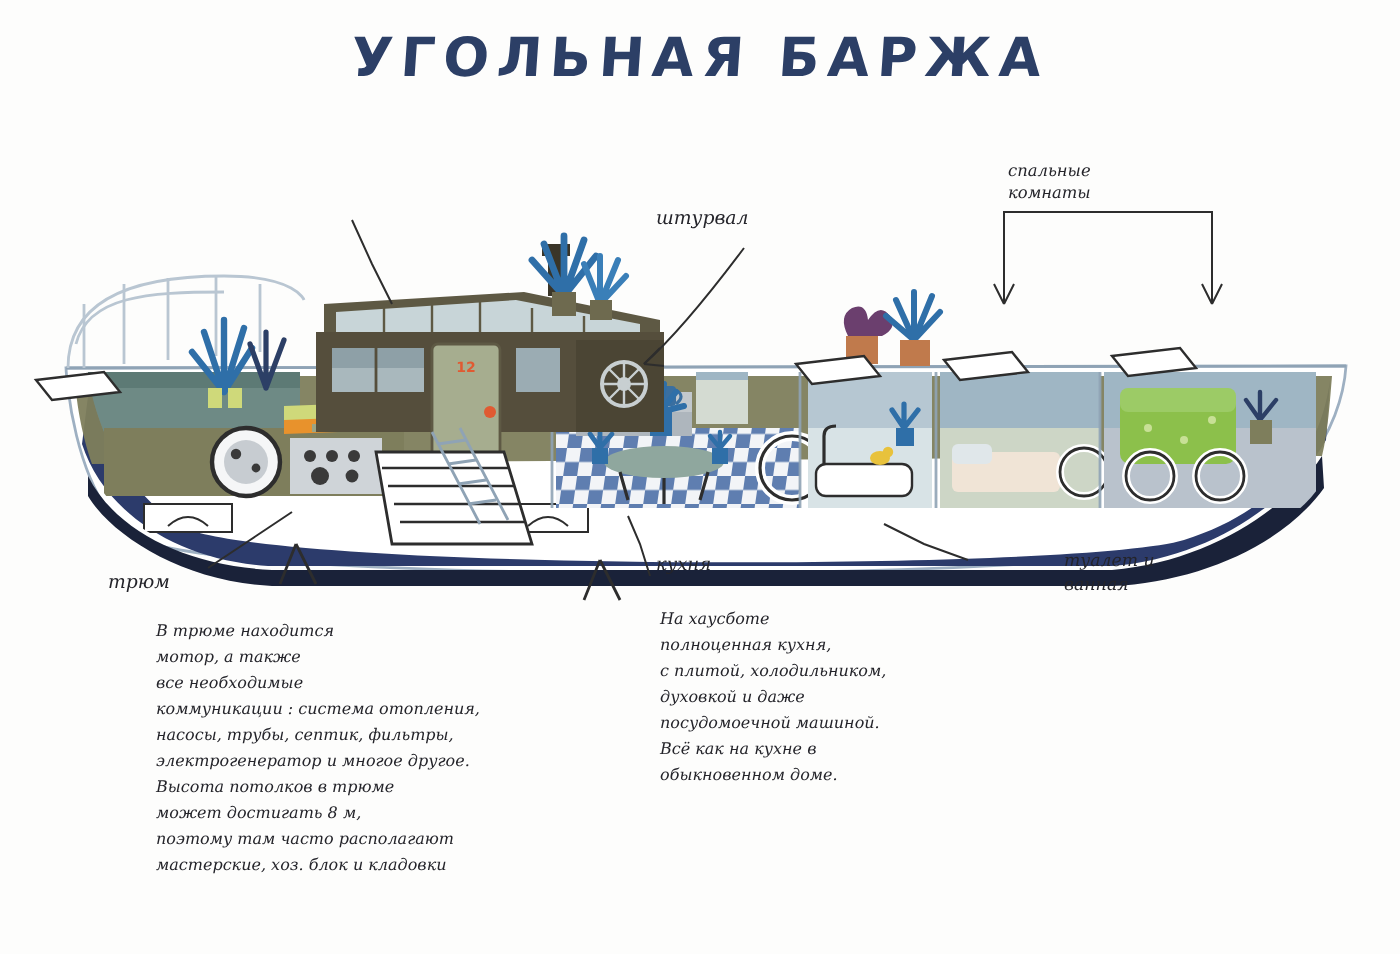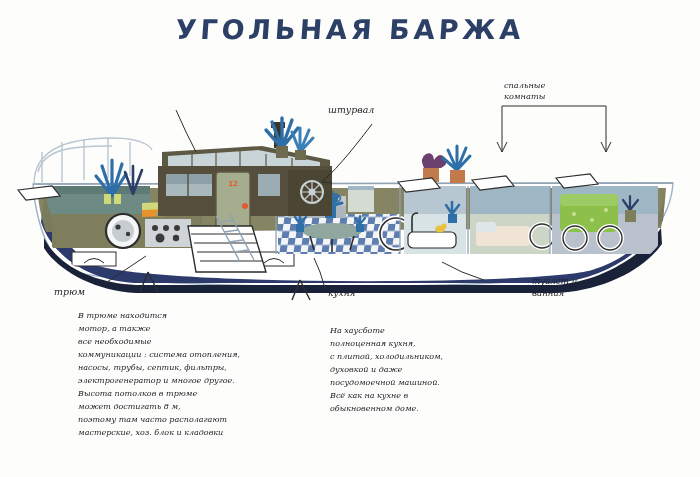--- a/index.html
+++ b/index.html
@@ -41,25 +41,25 @@
     font-style: italic;
     color: #24242a;
     line-height: 1.32;
     white-space: pre-line;
   }
 
   .lbl-rubka      { left: 172px; top: 60px;  font-size: 7.6px; line-height: 1.45; }
   .lbl-shturval   { left: 328px; top: 104px; font-size: 9.4px; }
   .lbl-spalnye    { left: 504px; top: 80px;  font-size: 8.2px; line-height: 1.4; text-align: center; }
   .lbl-tryum      { left: 54px;  top: 286px; font-size: 9.4px; font-style: italic; }
-  .lbl-kuhnya     { left: 328px; top: 288px; font-size: 9.0px; text-align: right; }
+  .lbl-kuhnya     { left: 328px; top: 278px; font-size: 9.0px; text-align: right; }
   .lbl-tualet     { left: 486px; top: 275px; font-size: 8.6px; line-height: 1.45; margin-left: 46px; }
 
   .para-left   { left: 78px;  top: 310px; font-size: 8.0px; line-height: 1.62; }
-  .para-right  { left: 330px; top: 325px; font-size: 8.0px; line-height: 1.62; }
+  .para-right  { left: 330px; top: 304px; font-size: 8.0px; line-height: 1.62; }
 
   
   #overlay { position: absolute; inset: 0; pointer-events: none; }
 
   
   #boat { position: absolute; left: 0; top: 0; }
 </style>
 </head>
 <body>
 

